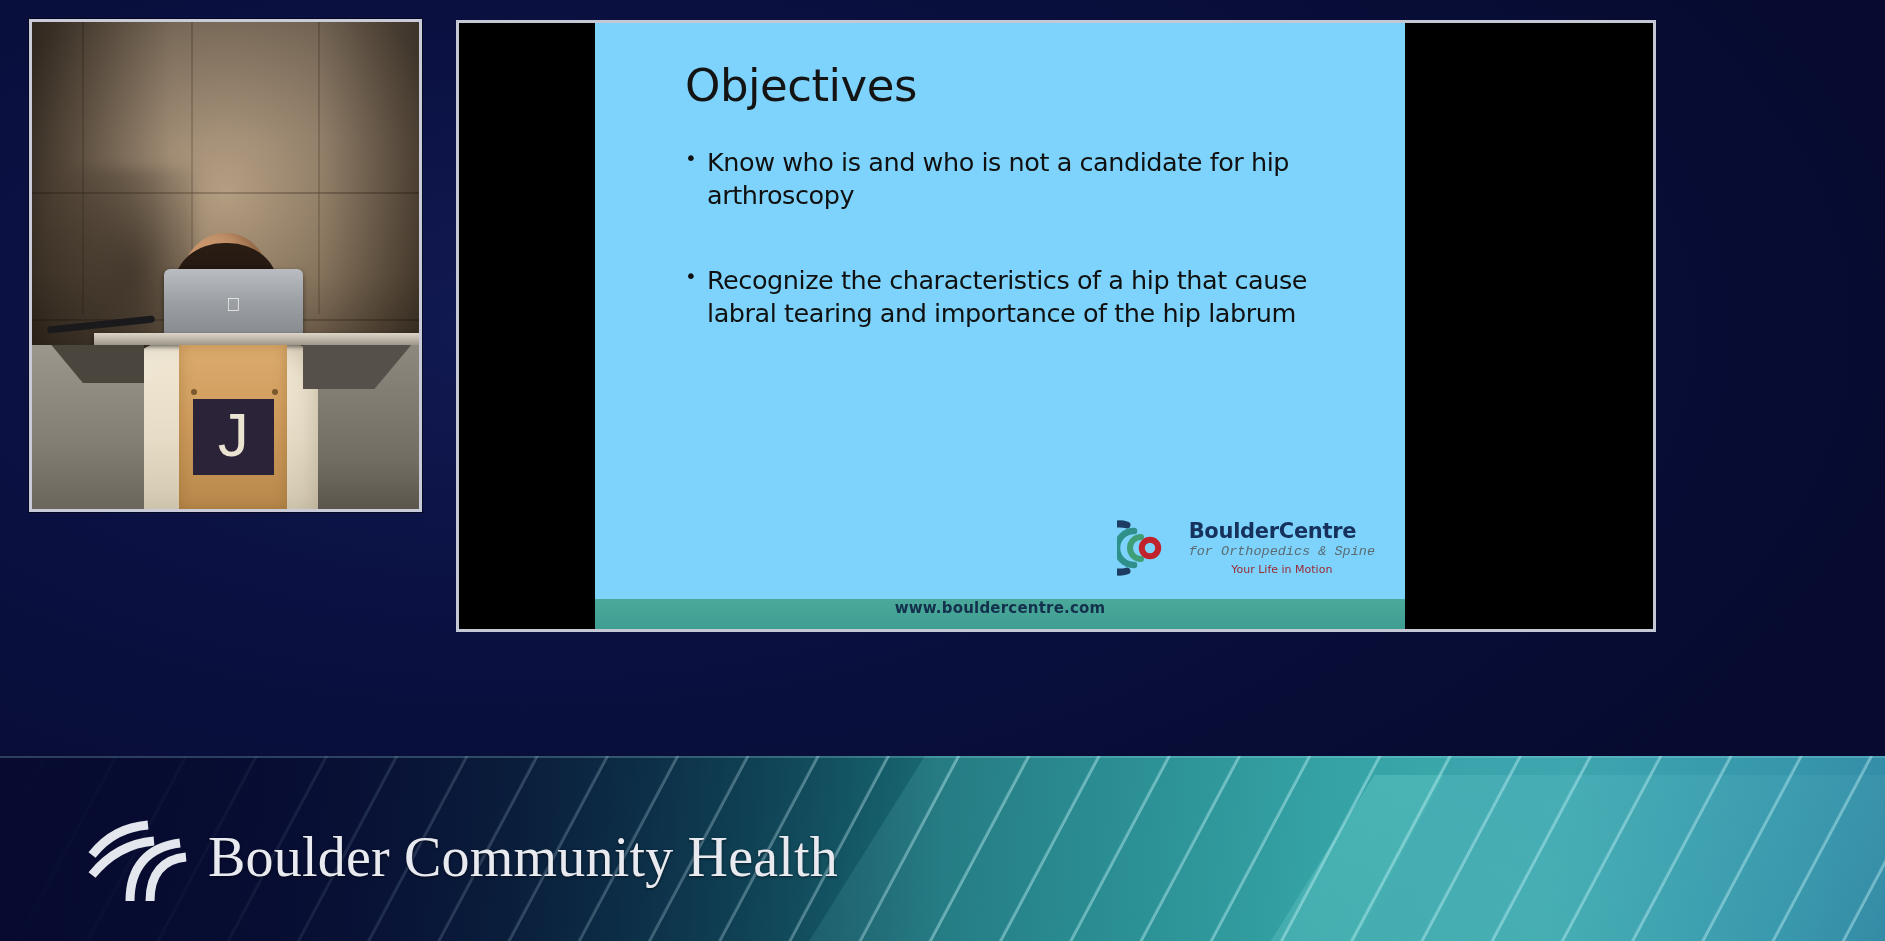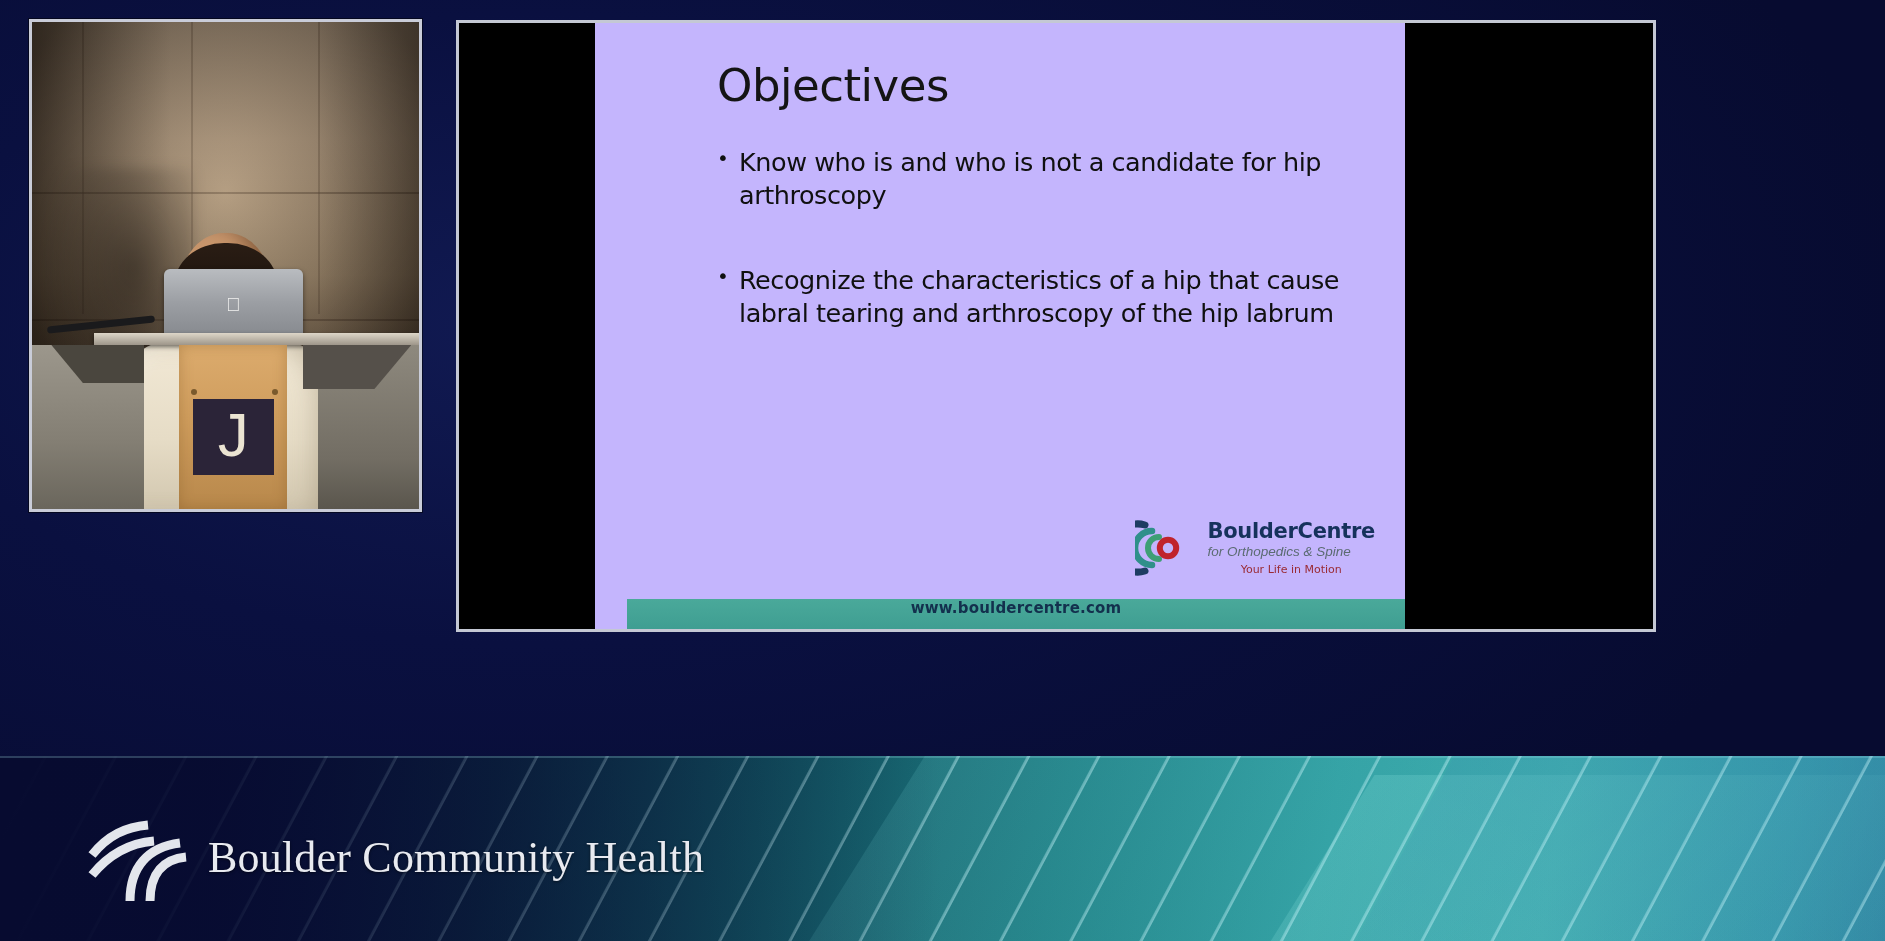--- a/index.html
+++ b/index.html
@@ -85,21 +85,21 @@
   
   .bch-logo {
     position:absolute;
     left:82px; bottom:36px;
     display:flex; align-items:center; gap:18px;
     z-index:4;
   }
   .bch-mark { width:108px; height:96px; display:block; }
   .bch-text {
     font-family:"Liberation Serif", serif;
-    font-size:44px;
+    font-size:56px;
     color:#e8eaf0;
     letter-spacing:0.2px;
     white-space:nowrap;
     text-shadow:0 1px 3px rgba(0,0,0,.55);
   }
 
   
   .video-panel {
     position:absolute;
     left:29px; top:19px;
@@ -297,22 +297,22 @@
     left:456px; top:20px;
     width:1200px; height:612px;
     border:3px solid #c4c8d4;
     background:#000;
     overflow:hidden;
   }
   .slide-white {
     position:absolute;
     left:136px; top:0;
     width:810px; height:100%;
-    background:#c4b5fd;
-    display:flex; flex-direction:column;padding-left:32px;
+    background:#7dd3fc;
+    display:flex; flex-direction:column;
   }
   .slide-content {
     position:relative;
     flex:1 1 auto;
     padding:22px 30px 0 30px;
   }
   .slide-title {
     font-family:"DejaVu Sans", sans-serif;
     font-size:45px;
     font-weight:400;
@@ -347,21 +347,21 @@
     display:flex; align-items:center; gap:10px;
   }
   .bc-mark { width:62px; height:62px; display:block; }
   .bc-words { display:flex; flex-direction:column; line-height:1; }
   .bc-name {
     font-family:"DejaVu Sans", sans-serif;
     font-size:21px; font-weight:700; color:#16325c;
     letter-spacing:-0.3px; white-space:nowrap;
   }
   .bc-sub {
-    font-family:Liberation Sans, sans-serif;
+    font-family:Liberation Mono, monospace;
     font-style:italic;
     font-size:13.5px; color:#5b6b72;
     margin-top:3px; white-space:nowrap;
   }
   .bc-tag {
     font-family:"DejaVu Sans", sans-serif;
     font-size:11px; color:#9a2a33;
     margin-top:6px; text-align:center; white-space:nowrap;
   }
   .slide-footer {
@@ -460,21 +460,21 @@
   </div>
 
   <div class="slide-panel">
     <div class="slide-white">
 
       <div class="slide-content">
         <div class="slide-title">Objectives</div>
 
         <ul class="bullets">
           <li>Know who is and who is not a candidate for hip arthroscopy</li>
-          <li>Recognize the characteristics of a hip that cause labral tearing and arthroscopy of the hip labrum</li>
+          <li>Recognize the characteristics of a hip that cause labral tearing and importance of the hip labrum</li>
         </ul>
 
         <div class="slide-logo">
           <svg class="bc-mark" viewBox="0 0 62 62">
             <g fill="none" stroke-linecap="round">
               <path d="M10 54 A 24 24 0 1 1 10 8" stroke="#1d3c62" stroke-width="7"></path>
               <path d="M17 48 A 16.5 16.5 0 1 1 17 14" stroke="#2f8f8a" stroke-width="6.5"></path>
               <path d="M24 42 A 10 10 0 1 1 24 20" stroke="#3e9f76" stroke-width="6"></path>
             </g>
             <circle cx="33" cy="31" r="8.2" fill="none" stroke="#c0232c" stroke-width="6"></circle>

